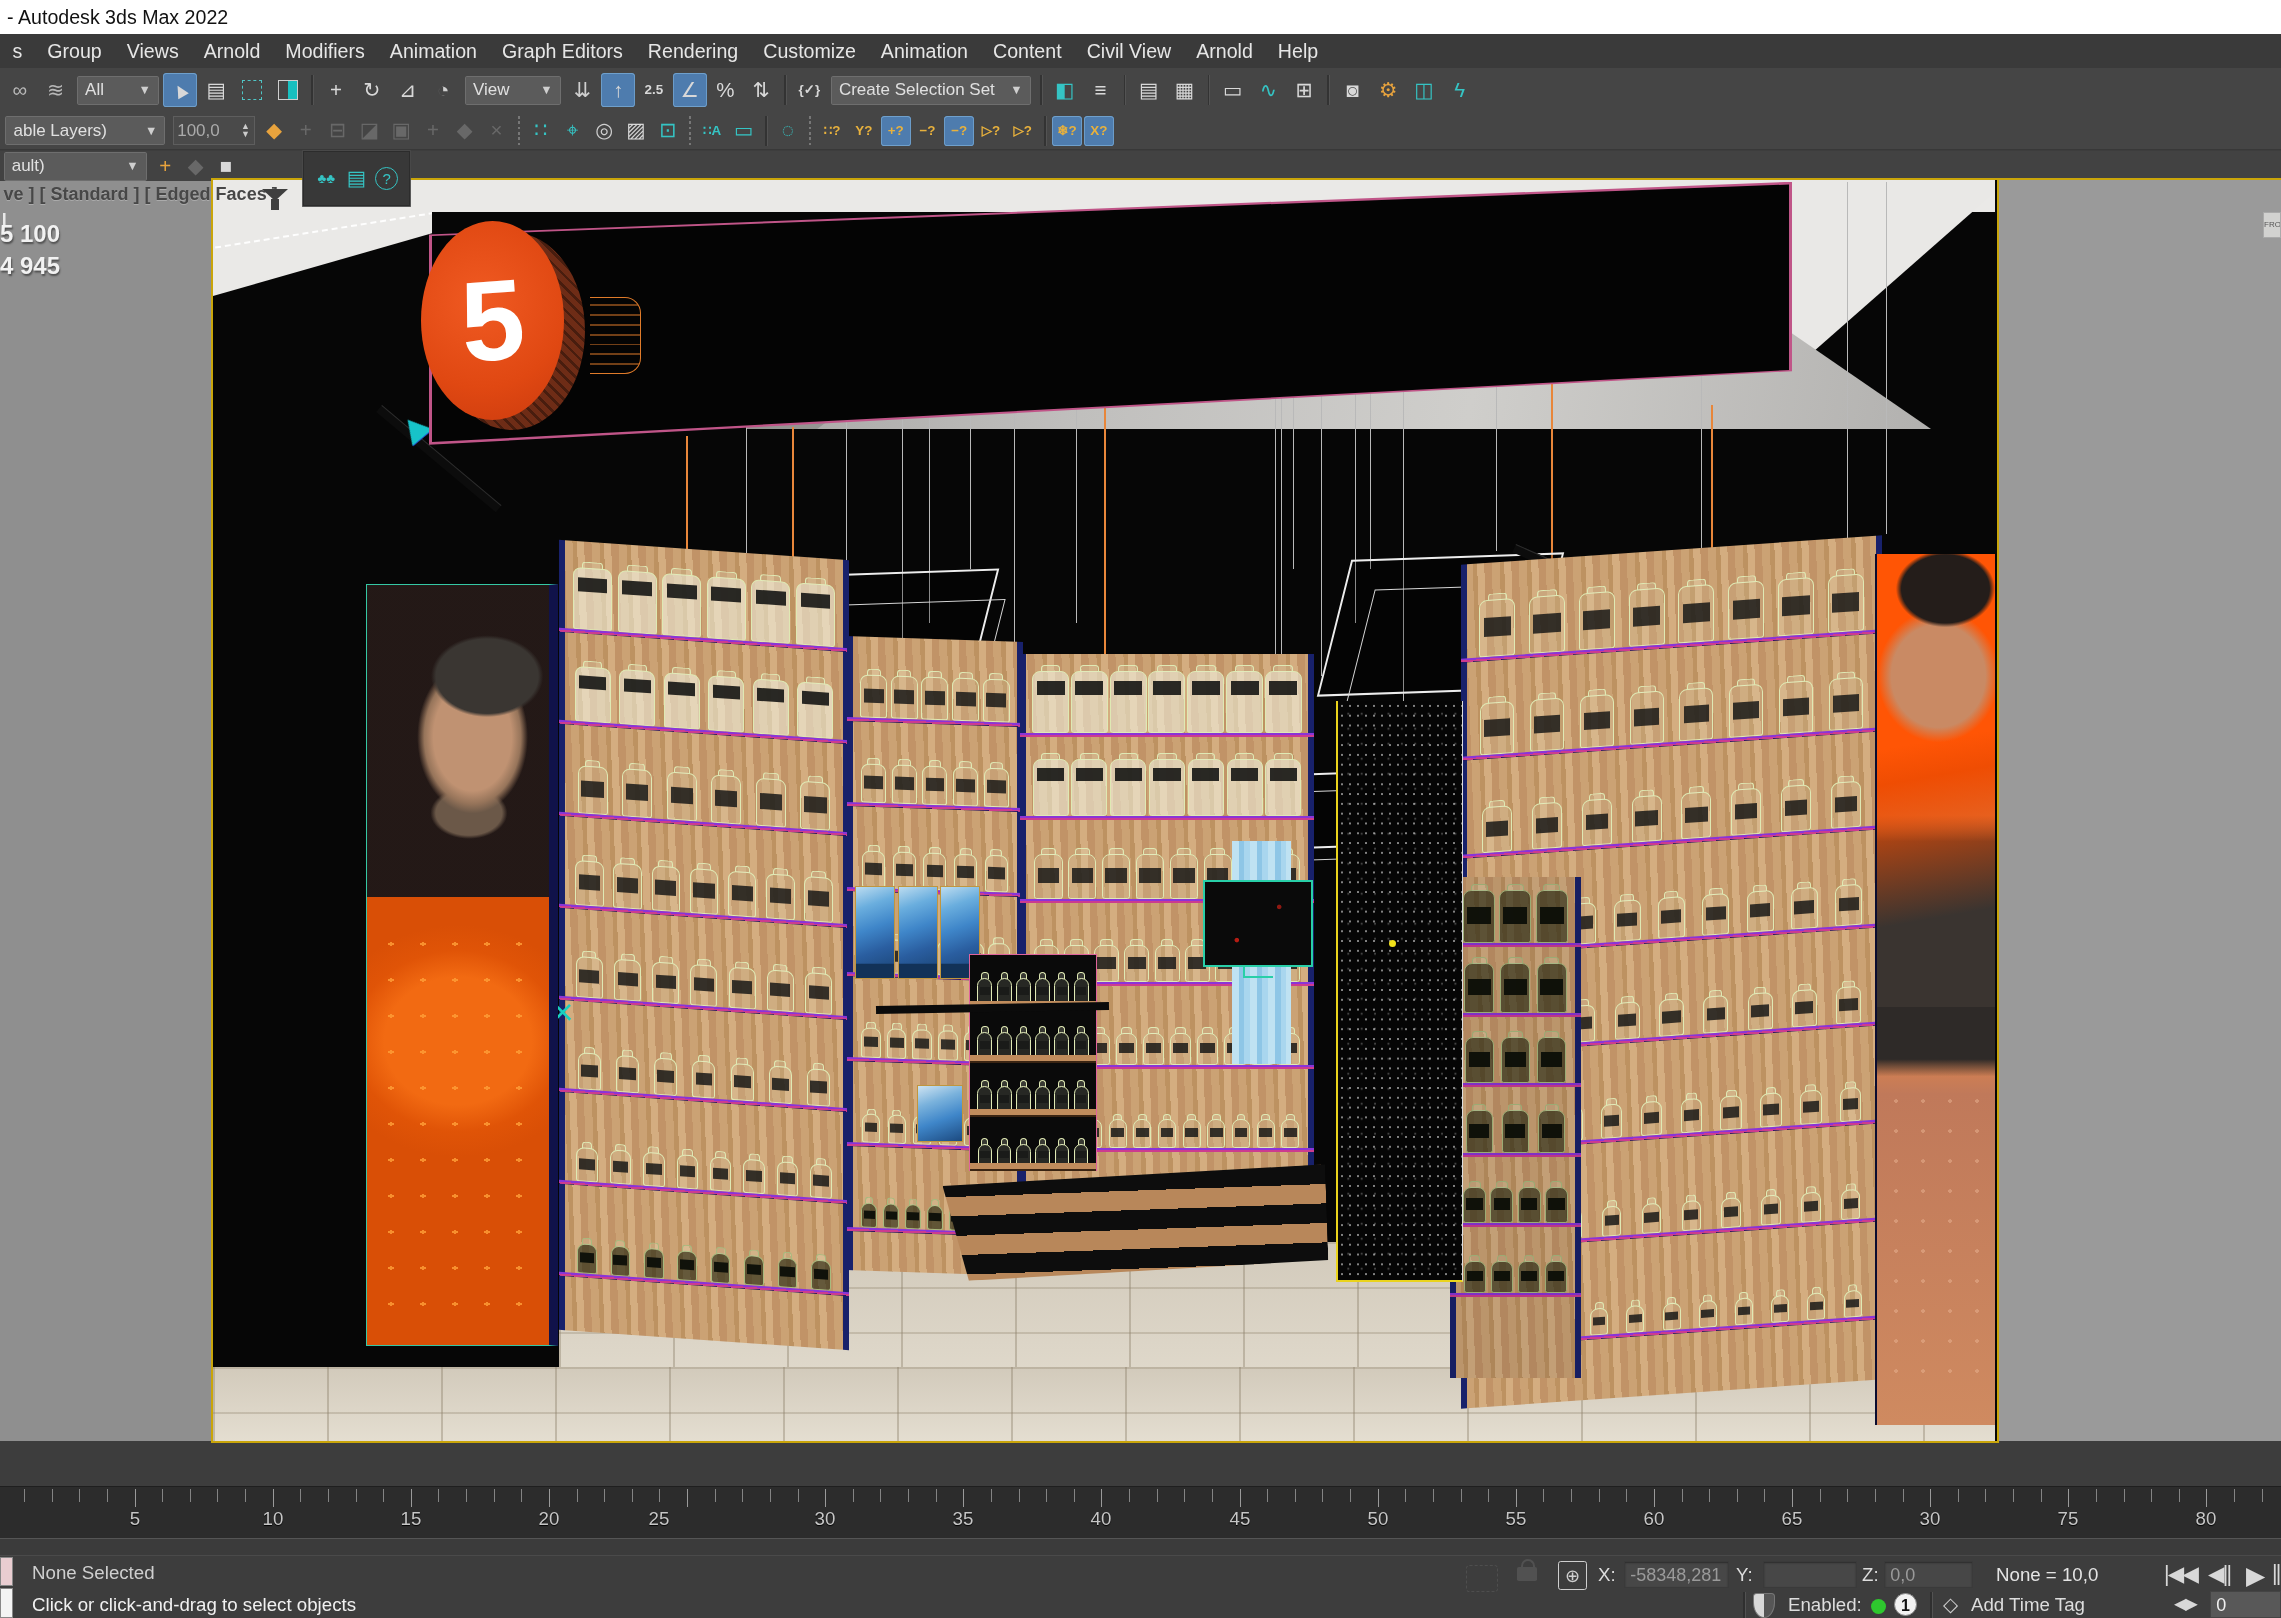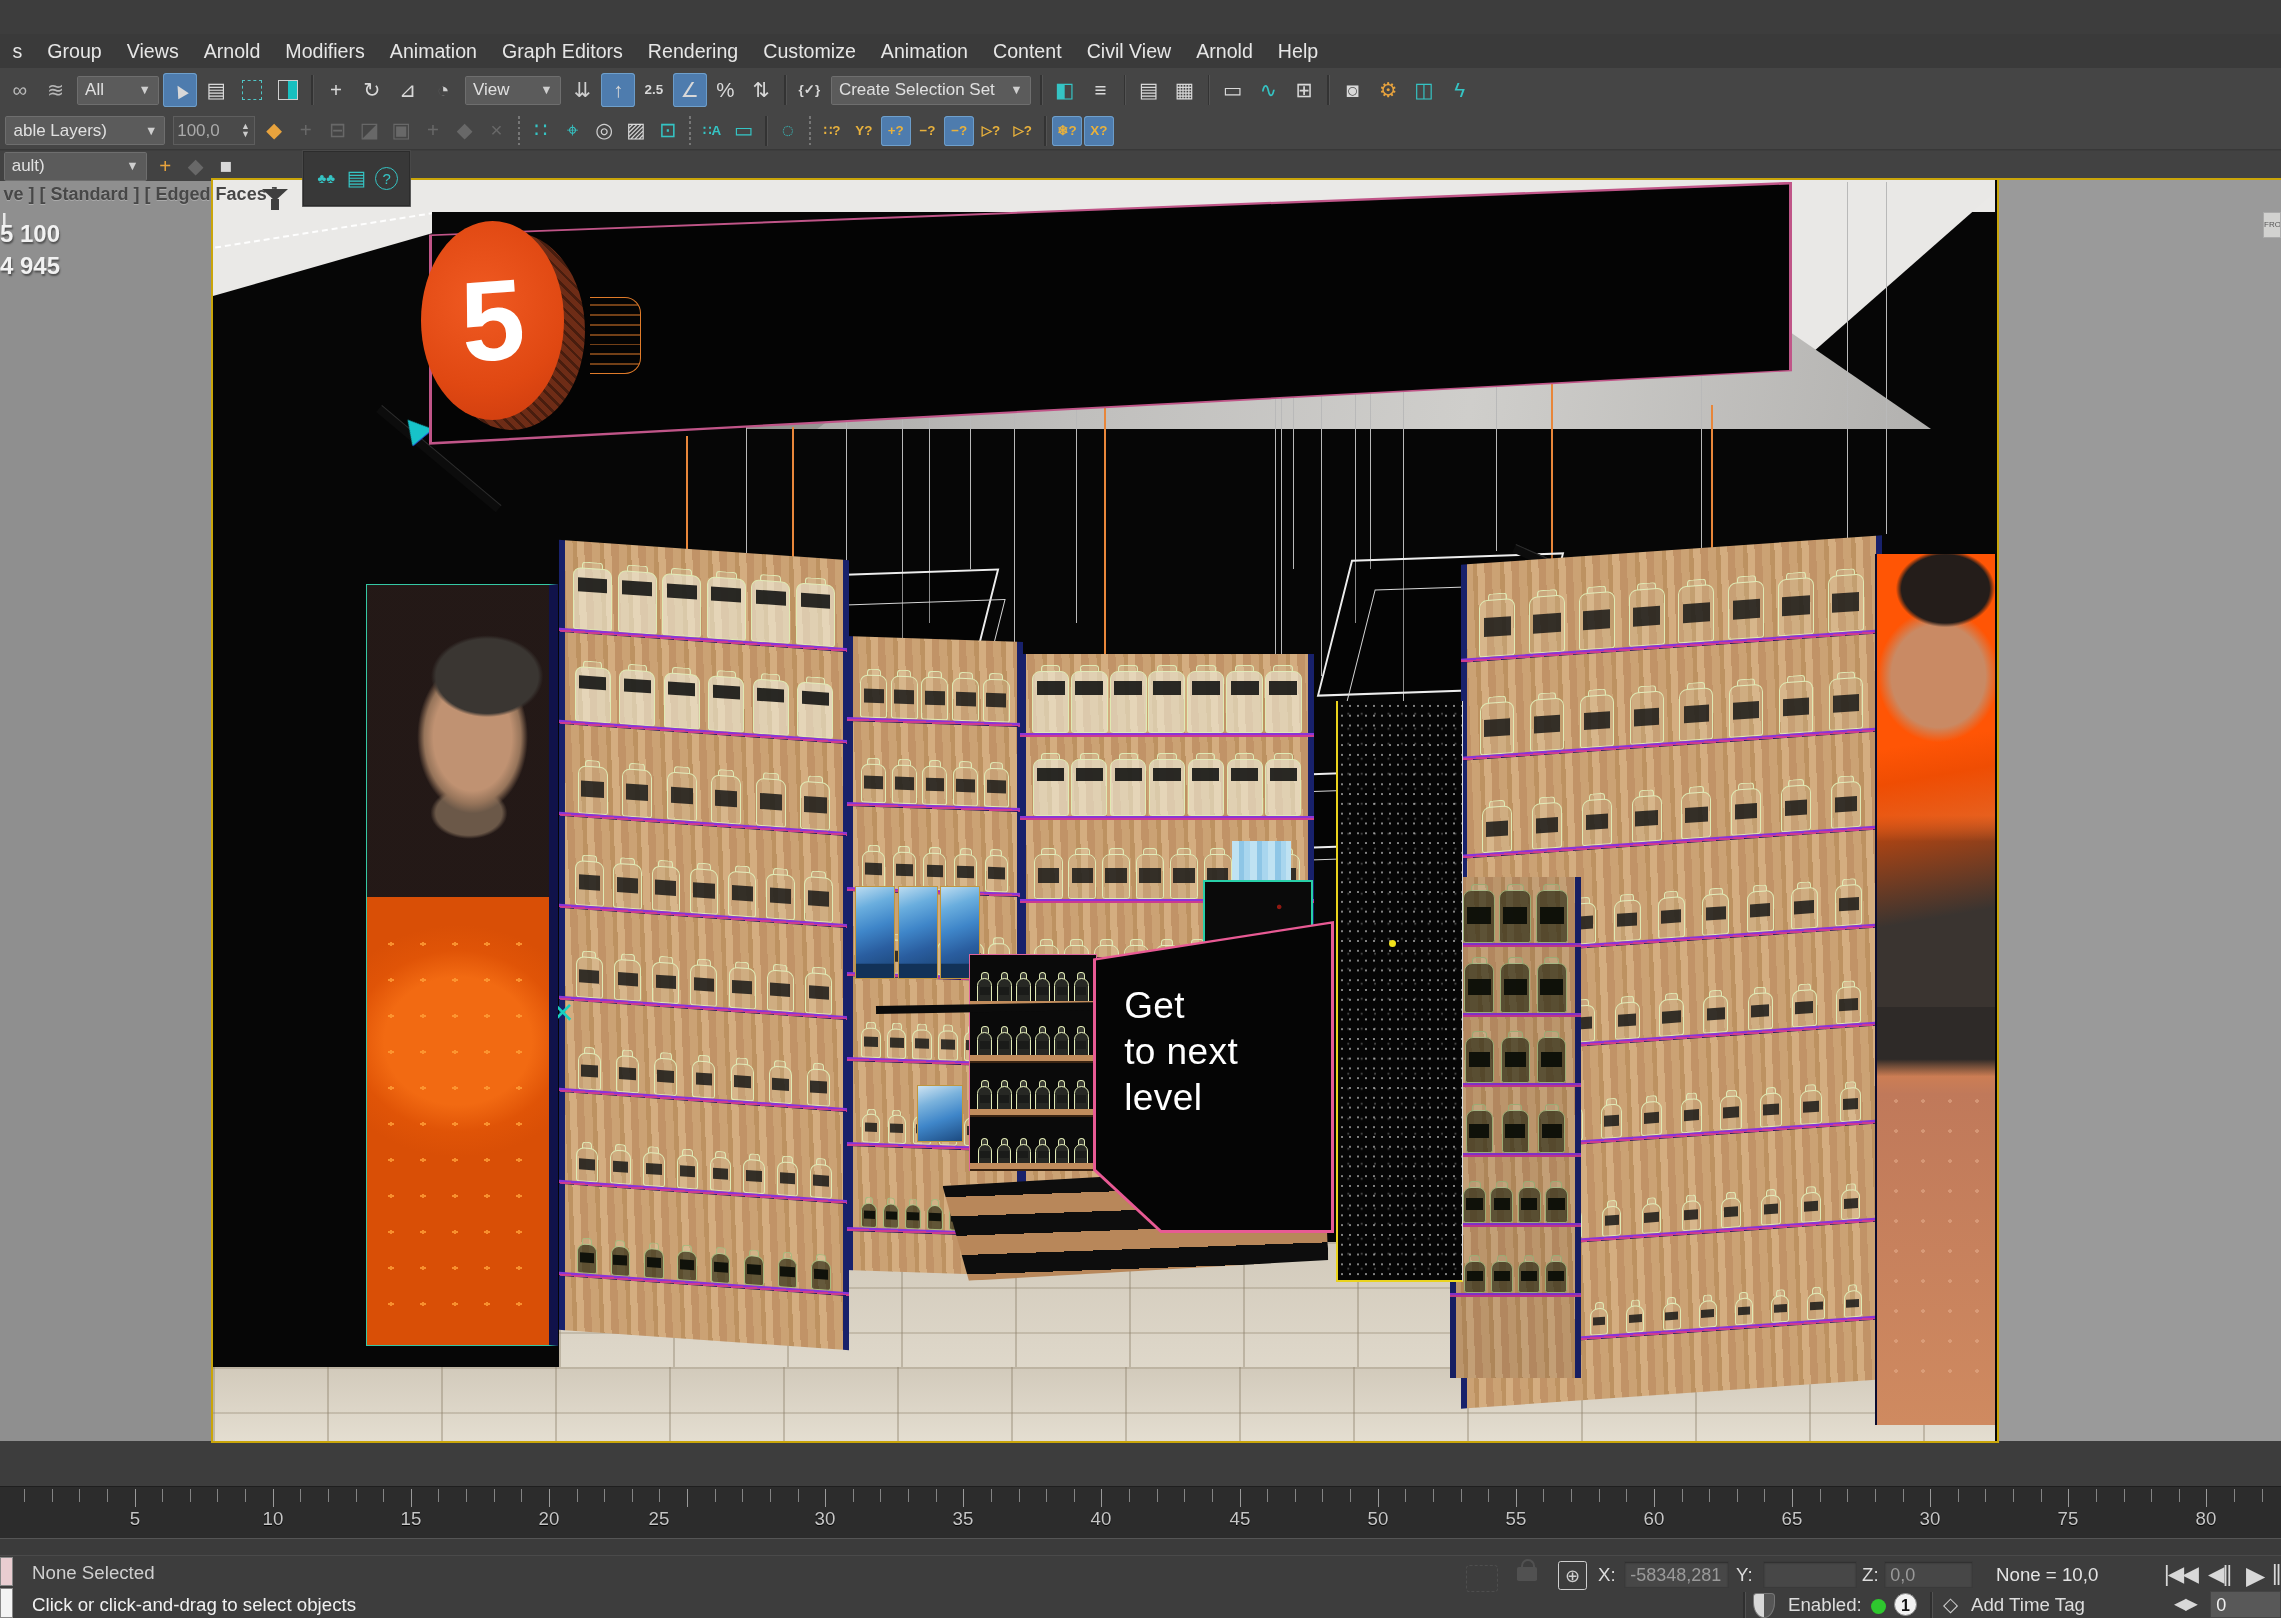--- a/index.html
+++ b/index.html
@@ -206,20 +206,23 @@
   #cubeico{position:absolute;left:1943px;top:37px;color:#d0d0d0;font-size:19.6px;}
   #attlbl{position:absolute;left:1971px;top:38px;}
   #keymode{position:absolute;left:2174px;top:38px;color:#d8d8d8;font-size:16px;letter-spacing:-0.9px;}
   #framefield{position:absolute;left:2210px;top:35px;width:71px;height:27px;background:#585858;border:0.9px solid #444;
     color:#f0f0f0;font-size:18px;line-height:27px;padding-left:5.3px;box-sizing:border-box;}
 </style>
 </head>
 <body>
 
 <div id="root">
+  <div id="titlebar">
+    <span>- Autodesk 3ds Max 2022</span>
+  </div>
   <div id="menubar">
       <div class="mitem">s</div>
       <div class="mitem">Group</div>
       <div class="mitem">Views</div>
       <div class="mitem">Arnold</div>
       <div class="mitem">Modifiers</div>
       <div class="mitem">Animation</div>
       <div class="mitem">Graph Editors</div>
       <div class="mitem">Rendering</div>
       <div class="mitem">Customize</div>
@@ -1013,29 +1016,20 @@
     <div class="bbox-wrap">
       <span class="bluebox"></span>
       <span class="bluebox"></span>
       <span class="bluebox"></span>
     </div>
     <div class="bbox-small"></div>
     <div class="steps"></div>
     <div class="tv">
         <i class="tvstand"></i>
       </div>
-    <div class="counter">
-      <div class="counter-in">
-        <div class="sign">
-          <div>Get</div>
-          <div>to next</div>
-          <div>level</div>
-        </div>
-      </div>
-    </div>
   </div>
 
   <div id="rgutter">
     <div id="viewcube">FRONT</div>
   </div>
 
   <div id="ruler">
       <div class="tick" style="left: 24px;"></div>
       <div class="tick" style="left: 52px;"></div>
       <div class="tick" style="left: 79px;"></div>

